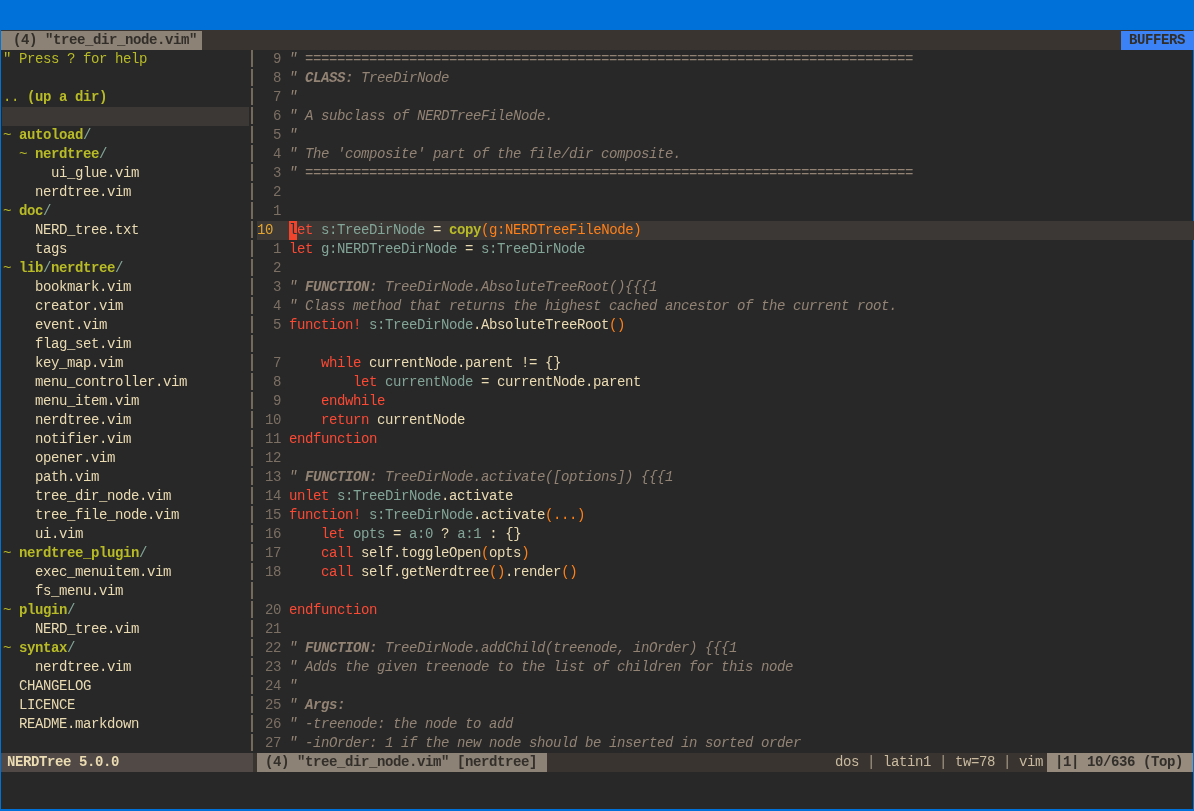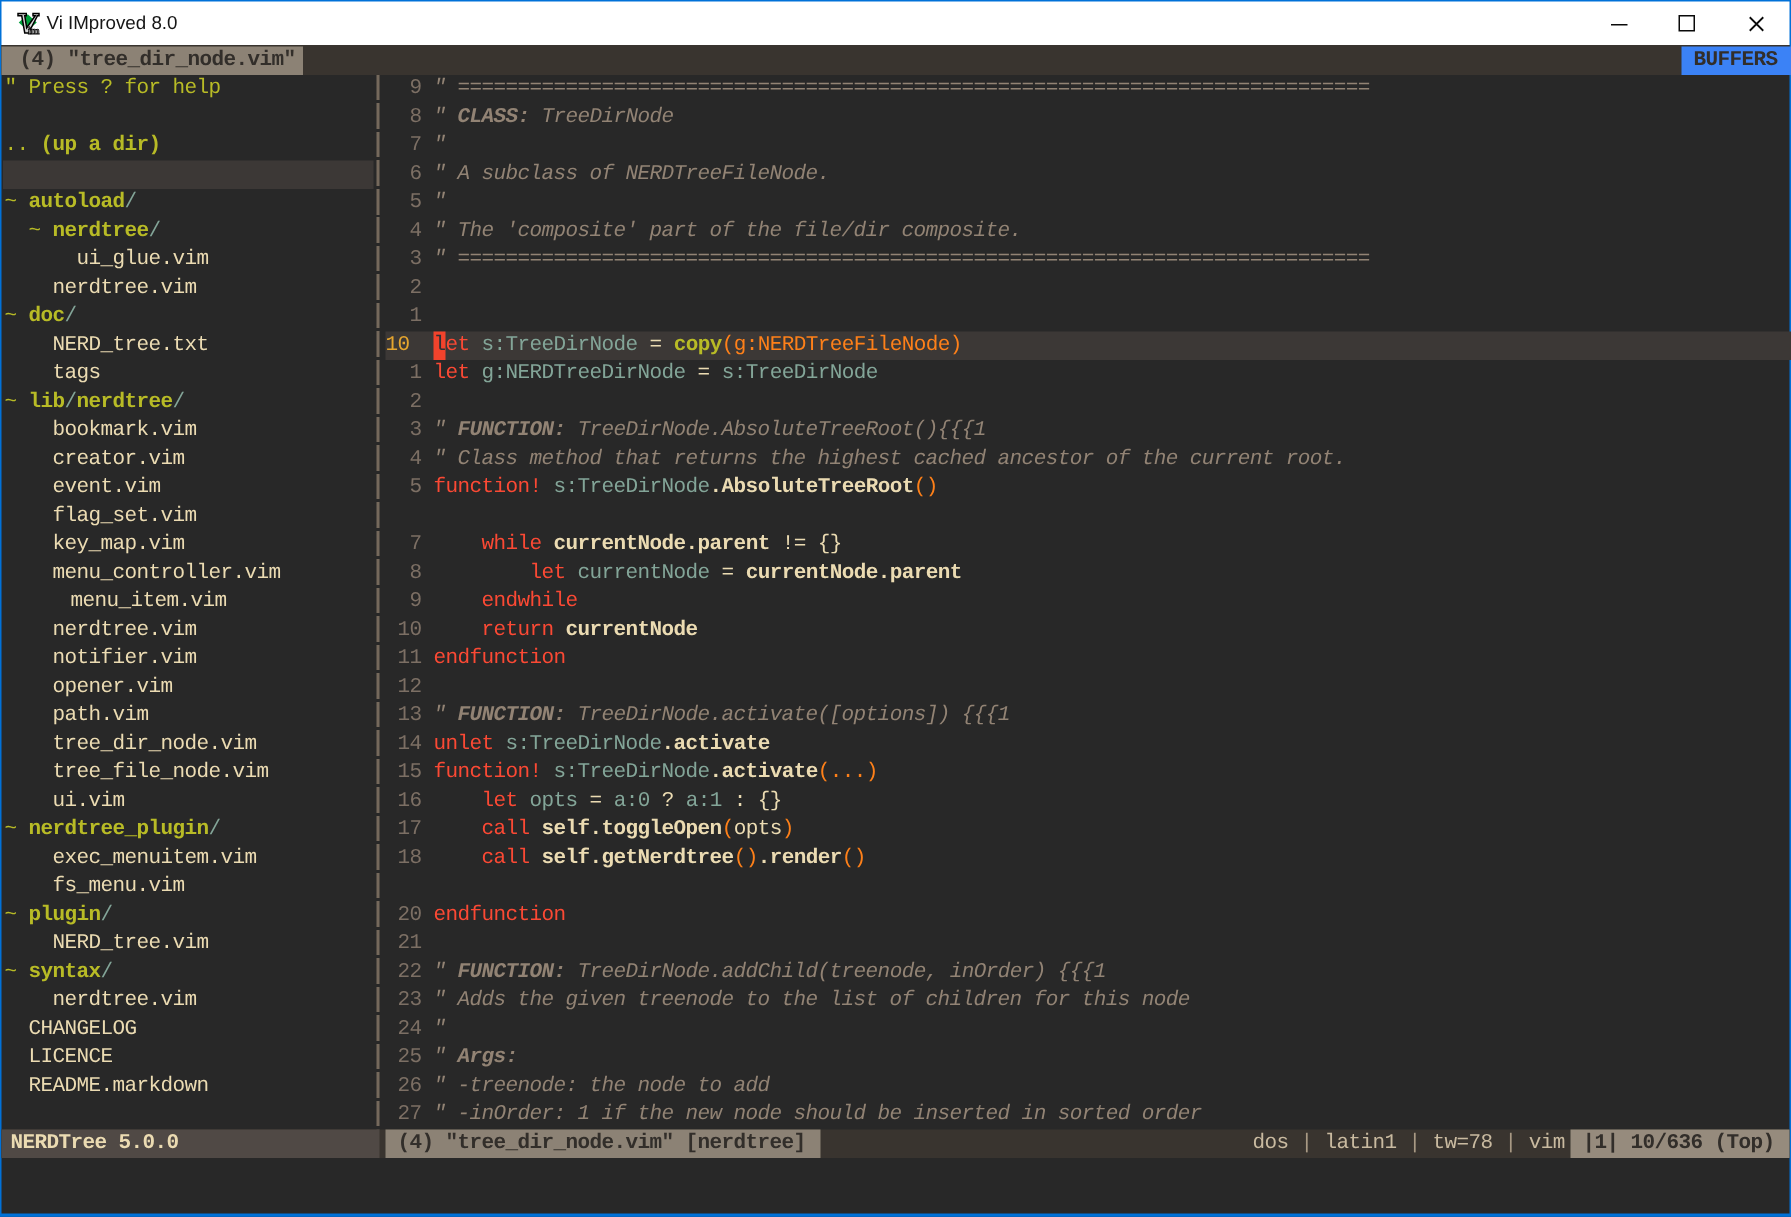--- a/index.html
+++ b/index.html
@@ -5,41 +5,28 @@
 #titlebar{position:absolute;left:1px;top:1px;width:1192px;height:29px;background:#ffffff;
   font-family:"Liberation Sans",sans-serif;font-size:12.5px;color:#161616}
 #title{position:absolute;left:30px;top:0;line-height:29px}
 #scr{position:absolute;left:1px;top:30px;width:1192px;height:779px;background:#282828;
   font-family:"Liberation Mono",monospace;font-size:14px;letter-spacing:-0.4px;color:#ebdbb2}
 .row{position:absolute;white-space:pre;height:19px;line-height:19px}
 i{font-style:normal}
 .gr{color:#b8bb26} .grb{color:#b8bb26;font-weight:bold}
 .bl{color:#83a598} .rd{color:#fb4934}
 .cm{color:#928374;font-style:italic} .cmb{color:#928374;font-style:italic;font-weight:bold}
-.or{color:#fe8019} .fb{font-weight:bold}
+.or{color:#fe8019} .fb{font-weight:normal}
 .nu{color:#7c6f64} .nc{color:#e5a52e}
 .cur{display:inline-block;background:#f2432c;color:#2c3136;width:8px;height:19px;vertical-align:top}
 .sep1{color:#a89984}
 .chip{position:absolute;height:19px;line-height:19px;background:#8c8275;color:#322e2a;
   font-weight:bold;white-space:pre}
 </style></head><body>
 <div id="frame">
-<div id="titlebar">
- <svg width="16" height="16" style="position:absolute;left:10px;top:7px" viewBox="0 0 16 16">
-  <polygon points="7.5,1.5 13.5,7 7.5,12.5 1.5,7" fill="#00a03c"></polygon>
-  <polygon points="1,1 6.5,1 6.5,2.5 5.5,2.5 6.8,10.5 12.5,2.5 11,2.5 11,1 15,1 15,2.5 14,2.5 8,14 5.5,14 3.5,2.5 1,2.5" fill="#d6d6d6" stroke="#000000" stroke-width="1"></polygon>
-  <text x="7.6" y="14.6" font-size="7" font-family="Liberation Serif" font-weight="bold" fill="#cccccc" stroke="#000000" stroke-width="0.55">im</text>
- </svg>
- <span id="title">Vi IMproved 8.0</span>
- <div style="position:absolute;left:1073px;top:15px;width:11px;height:1px;background:#0a0a0a"></div>
- <div style="position:absolute;left:1118px;top:9px;width:9px;height:9px;border:1px solid #0a0a0a"></div>
- <svg width="12" height="12" style="position:absolute;left:1164px;top:9px" viewBox="0 0 12 12">
-  <path d="M1.5 1.5 L10.5 10.5 M10.5 1.5 L1.5 10.5" stroke="#0a0a0a" stroke-width="1.2"></path>
- </svg>
-</div>
 <div id="scr">
 
 <div style="position:absolute;left:0;top:0;width:1192px;height:20px;background:#39342f"></div>
 <div class="chip" style="left:0;top:0.5px;width:201px;padding-left:4px;box-sizing:border-box"> (4) "tree_dir_node.vim"</div>
 <div class="chip" style="left:1120px;top:0.5px;width:76px;background:#3b82f6"> BUFFERS</div>
 
 <div style="position:absolute;left:250px;top:20px;width:2px;height:703px;
  background:repeating-linear-gradient(to bottom,#75695c 0 17px,transparent 17px 19px)"></div>
 <div style="position:absolute;left:1px;top:77px;width:247px;height:19px;background:#3c3836"></div>
 <div style="position:absolute;left:256px;top:191px;width:937px;height:19px;background:#3c3836"></div>
@@ -52,21 +39,21 @@
 <div class="row" style="left:2px;top:172px"><i class="gr">~ </i><i class="grb">doc</i><i class="bl">/</i></div>
 <div class="row" style="left:2px;top:191px">    NERD_tree.txt</div>
 <div class="row" style="left:2px;top:210px">    tags</div>
 <div class="row" style="left:2px;top:229px"><i class="gr">~ </i><i class="grb">lib</i><i class="bl">/</i><i class="grb">nerdtree</i><i class="bl">/</i></div>
 <div class="row" style="left:2px;top:248px">    bookmark.vim</div>
 <div class="row" style="left:2px;top:267px">    creator.vim</div>
 <div class="row" style="left:2px;top:286px">    event.vim</div>
 <div class="row" style="left:2px;top:305px">    flag_set.vim</div>
 <div class="row" style="left:2px;top:324px">    key_map.vim</div>
 <div class="row" style="left:2px;top:343px">    menu_controller.vim</div>
-<div class="row" style="left:14px;top:362px">    menu_item.vim</div>
+<div class="row" style="left:2px;top:362px">    menu_item.vim</div>
 <div class="row" style="left:2px;top:381px">    nerdtree.vim</div>
 <div class="row" style="left:2px;top:400px">    notifier.vim</div>
 <div class="row" style="left:2px;top:419px">    opener.vim</div>
 <div class="row" style="left:2px;top:438px">    path.vim</div>
 <div class="row" style="left:2px;top:457px">    tree_dir_node.vim</div>
 <div class="row" style="left:2px;top:476px">    tree_file_node.vim</div>
 <div class="row" style="left:2px;top:495px">    ui.vim</div>
 <div class="row" style="left:2px;top:514px"><i class="gr">~ </i><i class="grb">nerdtree_plugin</i><i class="bl">/</i></div>
 <div class="row" style="left:2px;top:533px">    exec_menuitem.vim</div>
 <div class="row" style="left:2px;top:552px">    fs_menu.vim</div>

